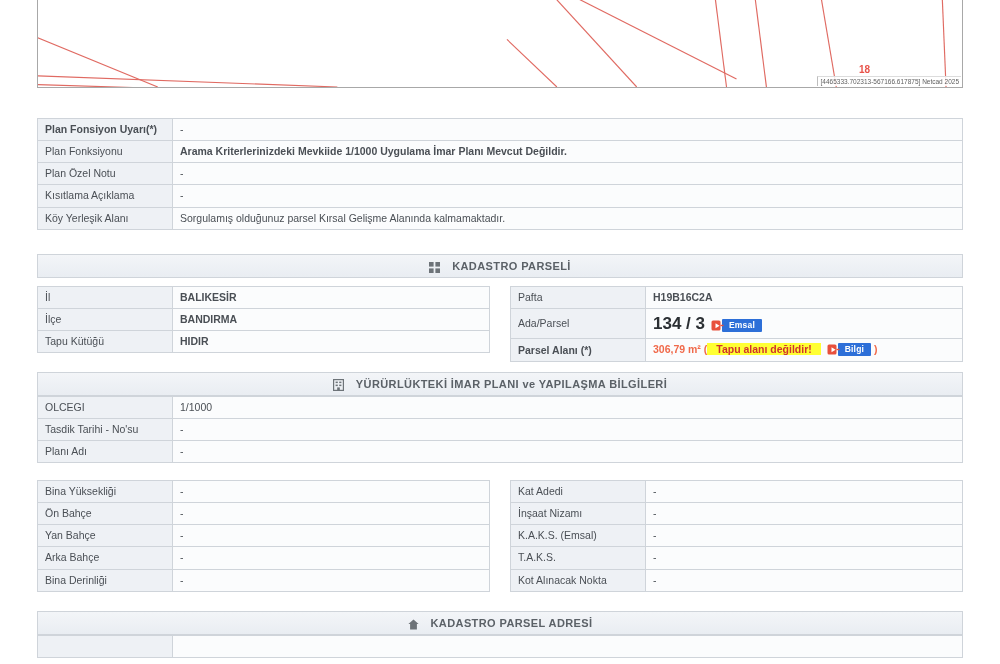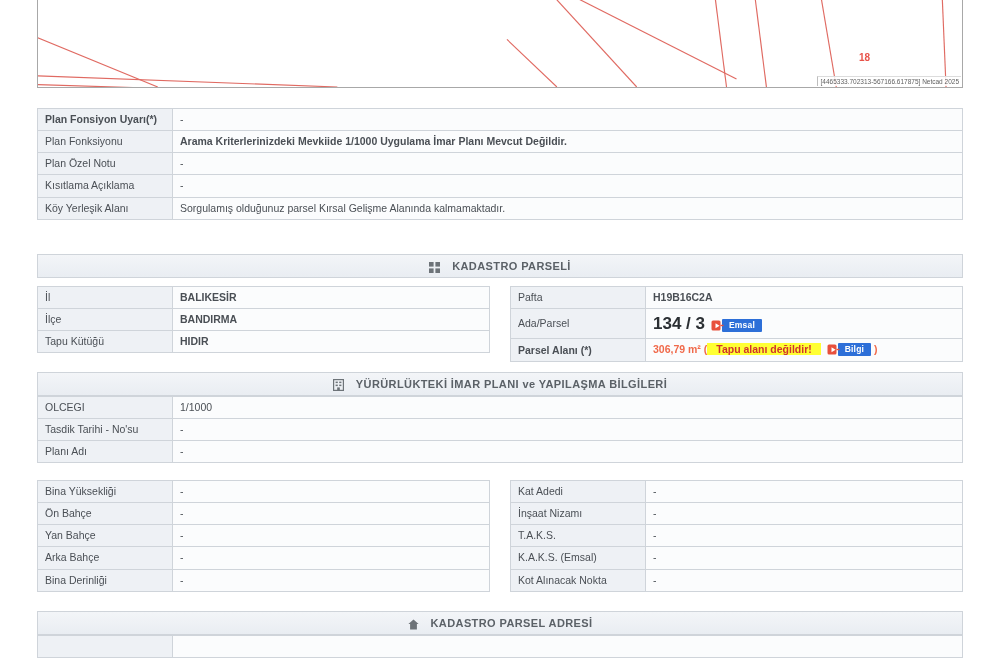--- a/index.html
+++ b/index.html
@@ -167,25 +167,25 @@
       </g>
 
       <g stroke="#8e8e8e" stroke-width="1.6" fill="none">
         <circle cx="161" cy="21" r="6"></circle>
         <path d="M 157 14 L 161 9 L 165 14"></path>
       </g>
       <g stroke="#9a9a9a" stroke-width="1.5" fill="none" opacity="0.75">
         <path d="M 278 -12 L 282 -2 L 288 -10"></path>
       </g>
     </svg>
-    <div class="map-plotlabel" style="right:92px; bottom:24px;text-align:center;">18</div>
+    <div class="map-plotlabel" style="right:92px; bottom:12px;text-align:center;">18</div>
     <div class="map-credit">[4465333.702313-567166.617875] Netcad 2025</div>
   </div>
 
-  <table class="block" style="left:37px; top:108px; width:926px;">
+  <table class="block" style="left:37px; top:118px; width:926px;">
     <colgroup>
         <col style="width:135px">
         <col>
       </colgroup>
     <tbody>
       <tr>
         <td class="lbl lbl-red">Plan Fonsiyon Uyarı(*)</td>
         <td class="val">-</td>
       </tr>
       <tr>
@@ -363,25 +363,25 @@
     <tbody>
       <tr>
         <td class="lbl">Kat Adedi</td>
         <td class="val">-</td>
       </tr>
       <tr>
         <td class="lbl">İnşaat Nizamı</td>
         <td class="val">-</td>
       </tr>
       <tr>
+        <td class="lbl">K.A.K.S. (Emsal)</td>
+        <td class="val">-</td>
+      </tr>
+      <tr>
         <td class="lbl">T.A.K.S.</td>
-        <td class="val">-</td>
-      </tr>
-      <tr>
-        <td class="lbl">K.A.K.S. (Emsal)</td>
         <td class="val">-</td>
       </tr>
       <tr>
         <td class="lbl">Kot Alınacak Nokta</td>
         <td class="val">-</td>
       </tr>
     </tbody>
   </table>
 
   <div class="sect" style="left:37px; top:611px;">

